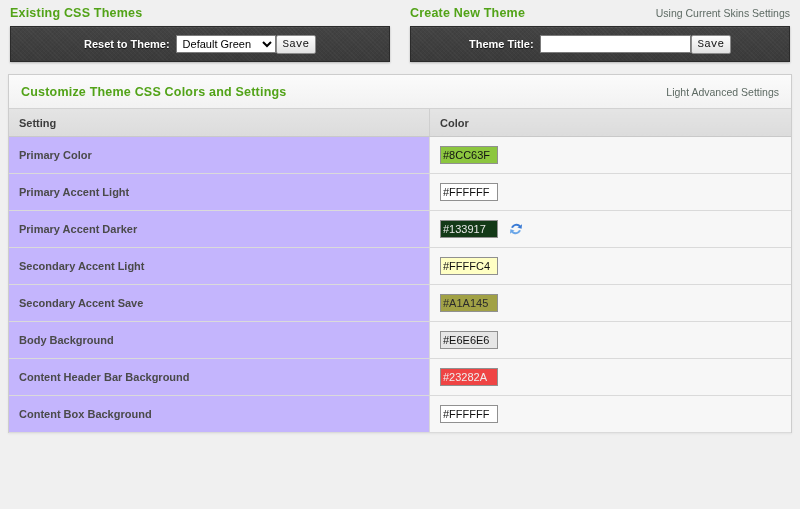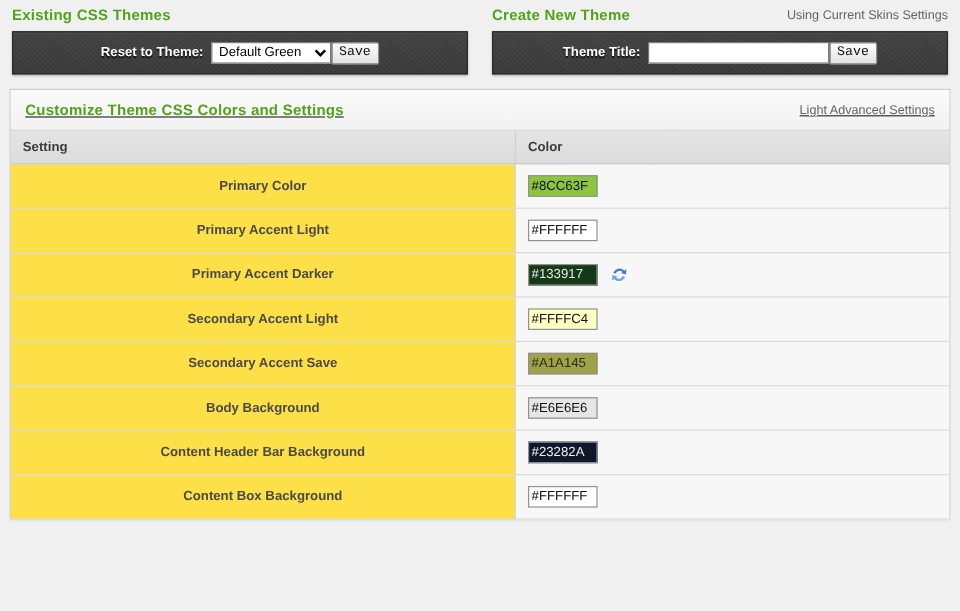--- a/index.html
+++ b/index.html
@@ -122,21 +122,20 @@
   }
   .content-header {
     height: 34px;
     display: flex;
     align-items: center;
     justify-content: space-between;
     padding: 0 12px;
     box-sizing: border-box;
     background: linear-gradient(#fbfbfb, #f2f2f2);
     border-bottom: 1px solid #d2d2d2;
-    text-decoration: underline;
   }
   .content-header-title {
     font-size: 12.5px;
     font-weight: bold;
     color: #52a318;
     letter-spacing: 0.2px;
   }
   .adv-link {
     font-size: 10.5px;
     color: #5d6a63;
@@ -163,25 +162,25 @@
   table.settings-table th.col-setting { width: 400px; border-right: 1px solid #cfcfcf; }
 
   table.settings-table td {
     height: 36px;
     padding: 0 10px;
     border-bottom: 1px solid #dadada;
     vertical-align: middle;
   }
   td.setting-name {
     width: 400px;
-    text-align: center;
+    text-align: left;
     font-size: 11px;
     font-weight: bold;
     color: #4a4a4a;
-    background: #fde047;
+    background: #c4b5fd;
     border-right: 1px solid #d8d8d8;
     box-sizing: border-box;
   }
   td.color-cell {
     background: #f7f7f7;
     white-space: nowrap;
   }
 
   input.color-input {
     font-family: "Liberation Sans", sans-serif;
@@ -269,21 +268,21 @@
         <tr>
           <td class="setting-name">Secondary Accent Save</td>
           <td class="color-cell"><input type="text" class="color-input" value="#A1A145" style="background: rgb(161, 161, 69); color: rgb(43, 43, 43);"></td>
         </tr>
         <tr>
           <td class="setting-name">Body Background</td>
           <td class="color-cell"><input type="text" class="color-input" value="#E6E6E6" style="background: rgb(230, 230, 230); color: rgb(17, 17, 17);"></td>
         </tr>
         <tr>
           <td class="setting-name">Content Header Bar Background</td>
-          <td class="color-cell"><input type="text" class="color-input" value="#23282A" style="background: #0f172a; color: rgb(238, 238, 238);"></td>
+          <td class="color-cell"><input type="text" class="color-input" value="#23282A" style="background: #ef4444; color: rgb(238, 238, 238);"></td>
         </tr>
         <tr>
           <td class="setting-name">Content Box Background</td>
           <td class="color-cell"><input type="text" class="color-input" value="#FFFFFF" style="background: rgb(255, 255, 255); color: rgb(17, 17, 17);"></td>
         </tr>
       </tbody>
   </table>
 </div>
 
 </body></html>

